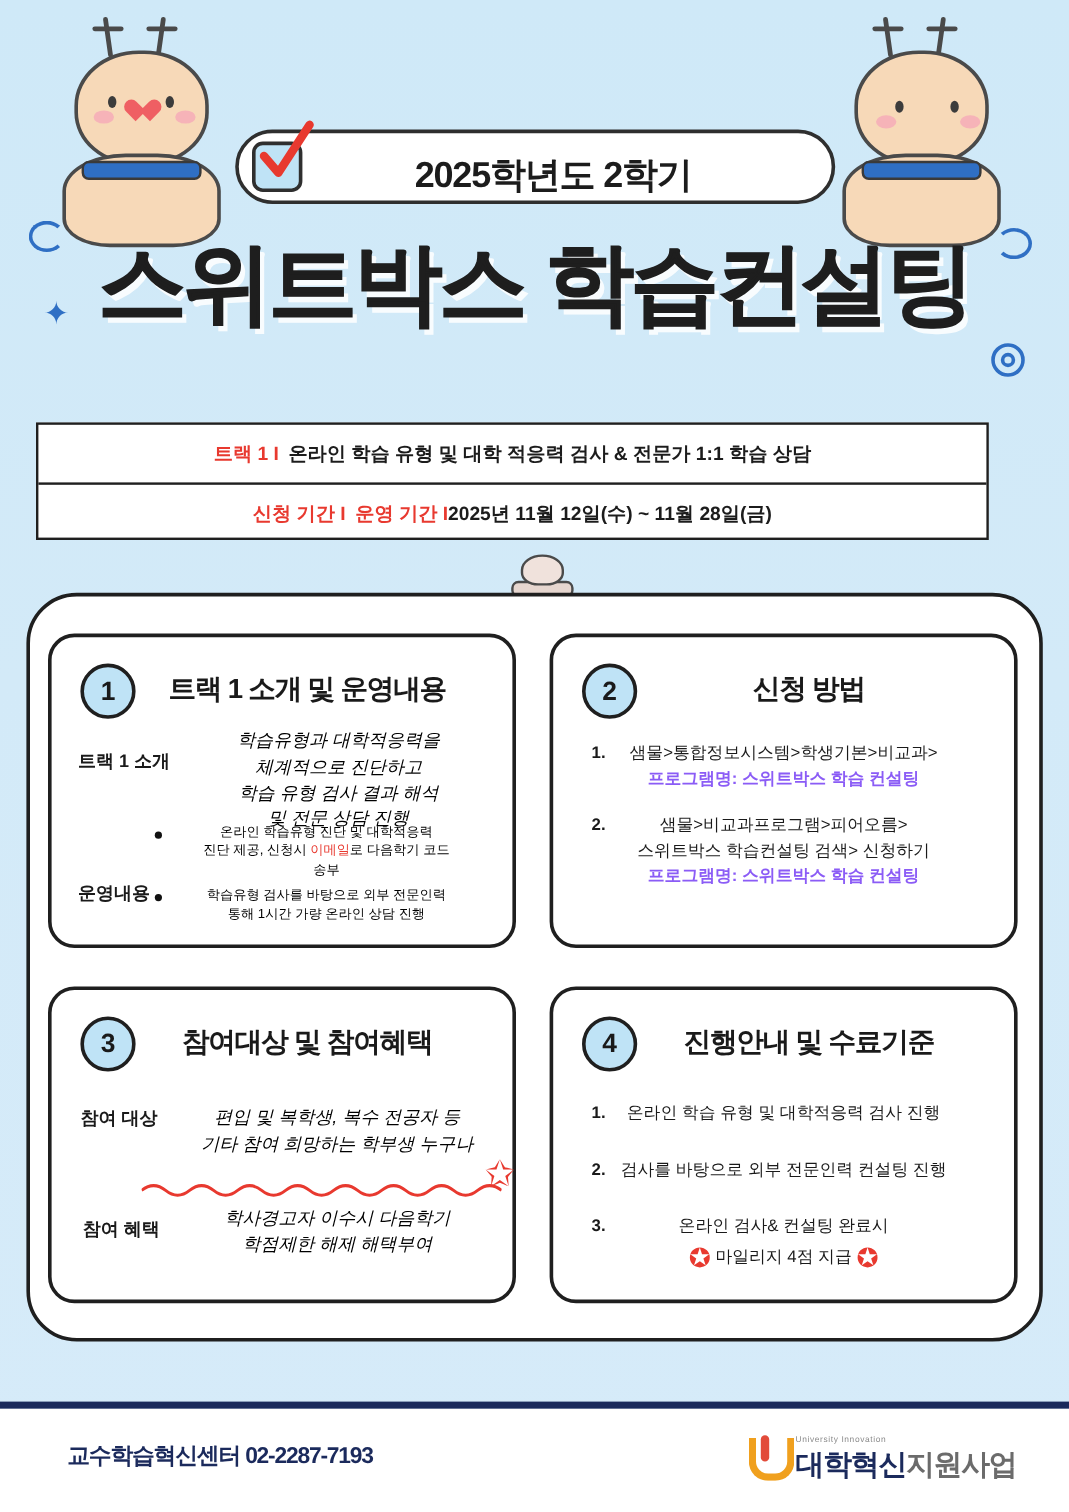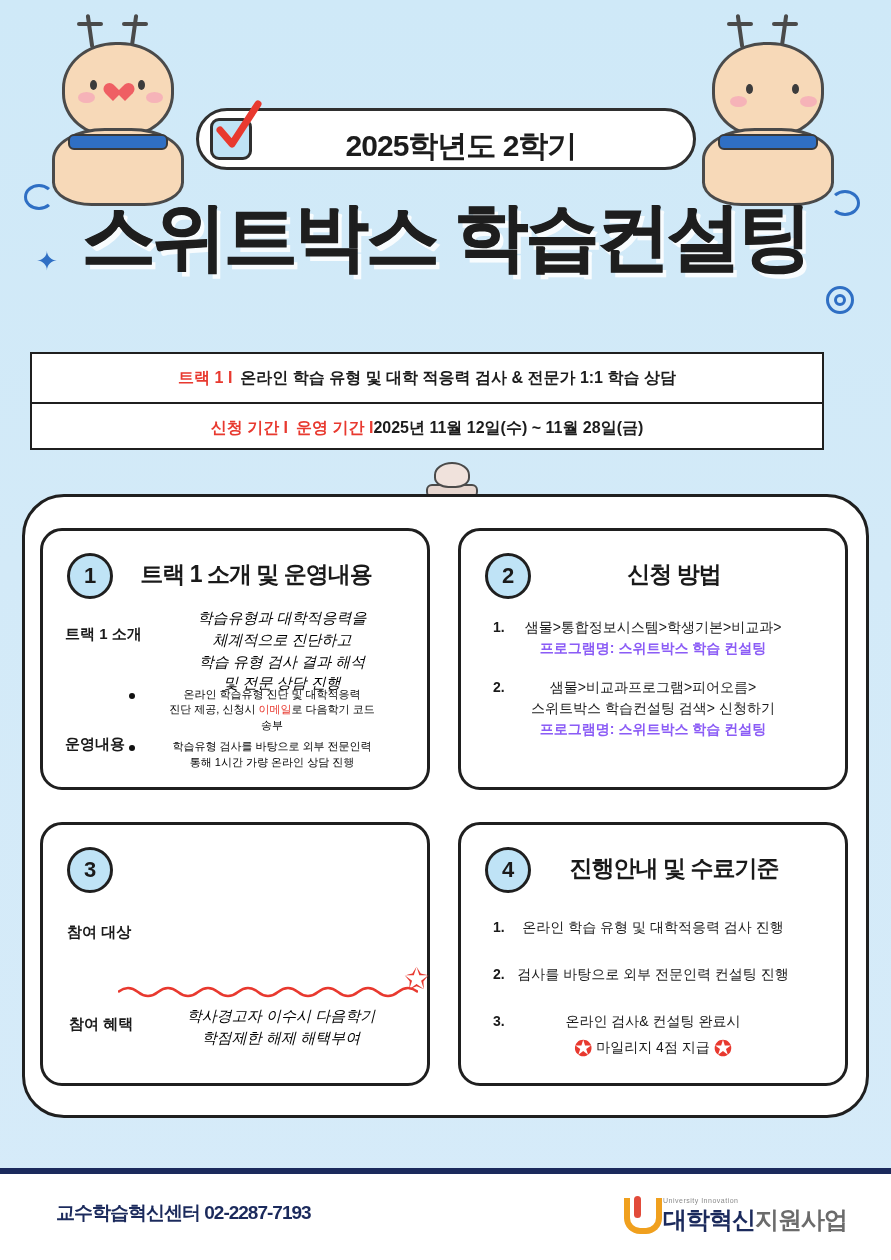--- a/index.html
+++ b/index.html
@@ -309,22 +309,27 @@
         <span class="idx">2.</span>
         <div>샘물&gt;비교과프로그램&gt;피어오름&gt;</div>
         <div>스위트박스 학습컨설팅 검색&gt; 신청하기</div>
         <div class="prog-name">프로그램명: 스위트박스 학습 컨설팅</div>
       </li>
     </ul>
   </div>
 
   <div class="card" id="card3">
     <div class="num-circle">3</div>
+    <div class="card-title">참여대상 및 참여혜택</div>
 
     <div class="rowlab" style="left:24px;top:98px;">참여 대상</div>
+    <div class="rowbody" style="left:104px;top:96px;width:268px;">
+      <div>편입 및 복학생, 복수 전공자 등</div>
+      <div>기타 참여 희망하는 학부생 누구나</div>
+    </div>
 
     <div class="rowlab" style="left:26px;top:190px;">참여 혜택</div>
     <div class="rowbody" style="left:104px;top:180px;width:268px;">
       <div>학사경고자 이수시 다음학기</div>
       <div>학점제한 해제 해택부여</div>
     </div>
   </div>
   <svg class="squiggle" viewBox="0 0 300 14" preserveAspectRatio="none">
     <path d="M0 8 Q10 0 20 8 T40 8 T60 8 T80 8 T100 8 T120 8 T140 8 T160 8 T180 8 T200 8 T220 8 T240 8 T260 8 T280 8 T300 8" stroke="#e8392f" stroke-width="2.5" fill="none"></path>
   </svg>

